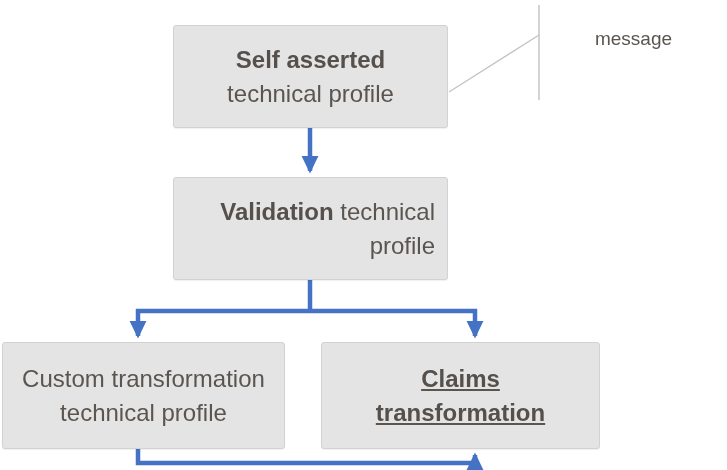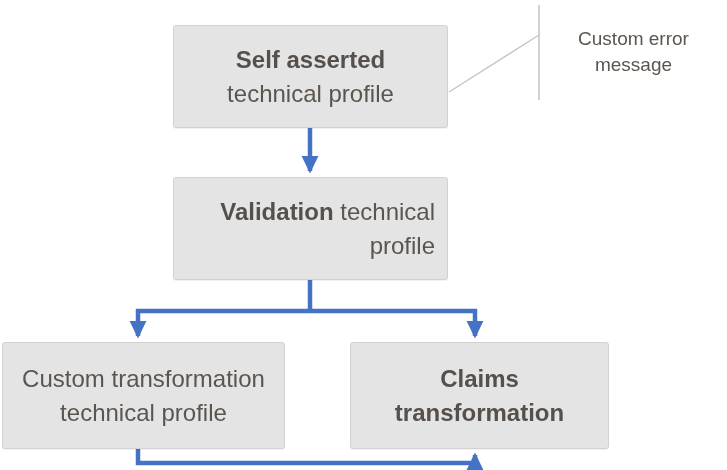--- a/index.html
+++ b/index.html
@@ -45,21 +45,21 @@
   }
   .node .label {
     display: block;
     width: 100%;
   }
   .node .strong { font-weight: bold; color: #55504C; }
 
   #node-self-asserted { left: 173px; top: 25px; width: 275px; height: 103px; }
   #node-validation    { left: 173px; top: 177px; width: 275px; height: 103px; text-align: right; }
   #node-claims-tp     { left: 2px;   top: 342px; width: 283px; height: 107px; }
-  #node-claims-xform  { left: 350px; top: 342px; width: 259px; height: 107px; }
+  #node-claims-xform  { left: 321px; top: 342px; width: 279px; height: 107px; text-decoration: underline; }
 
   #callout-text {
     position: absolute;
     left: 556px;
     top: 26px;
     width: 155px;
     text-align: center;
     color: #5B5550;
     font-size: 19px;
     line-height: 1.38;
@@ -105,17 +105,16 @@
 
   <div class="node" id="node-claims-tp">
     <span class="label">Custom transformation technical profile</span>
   </div>
 
   <div class="node" id="node-claims-xform">
     <span class="label strong">Claims transformation</span>
   </div>
 
   <div id="callout-text">
-    <div>Custom error</div>
     <div>message</div>
   </div>
 
 </div>
 
 </body></html>

